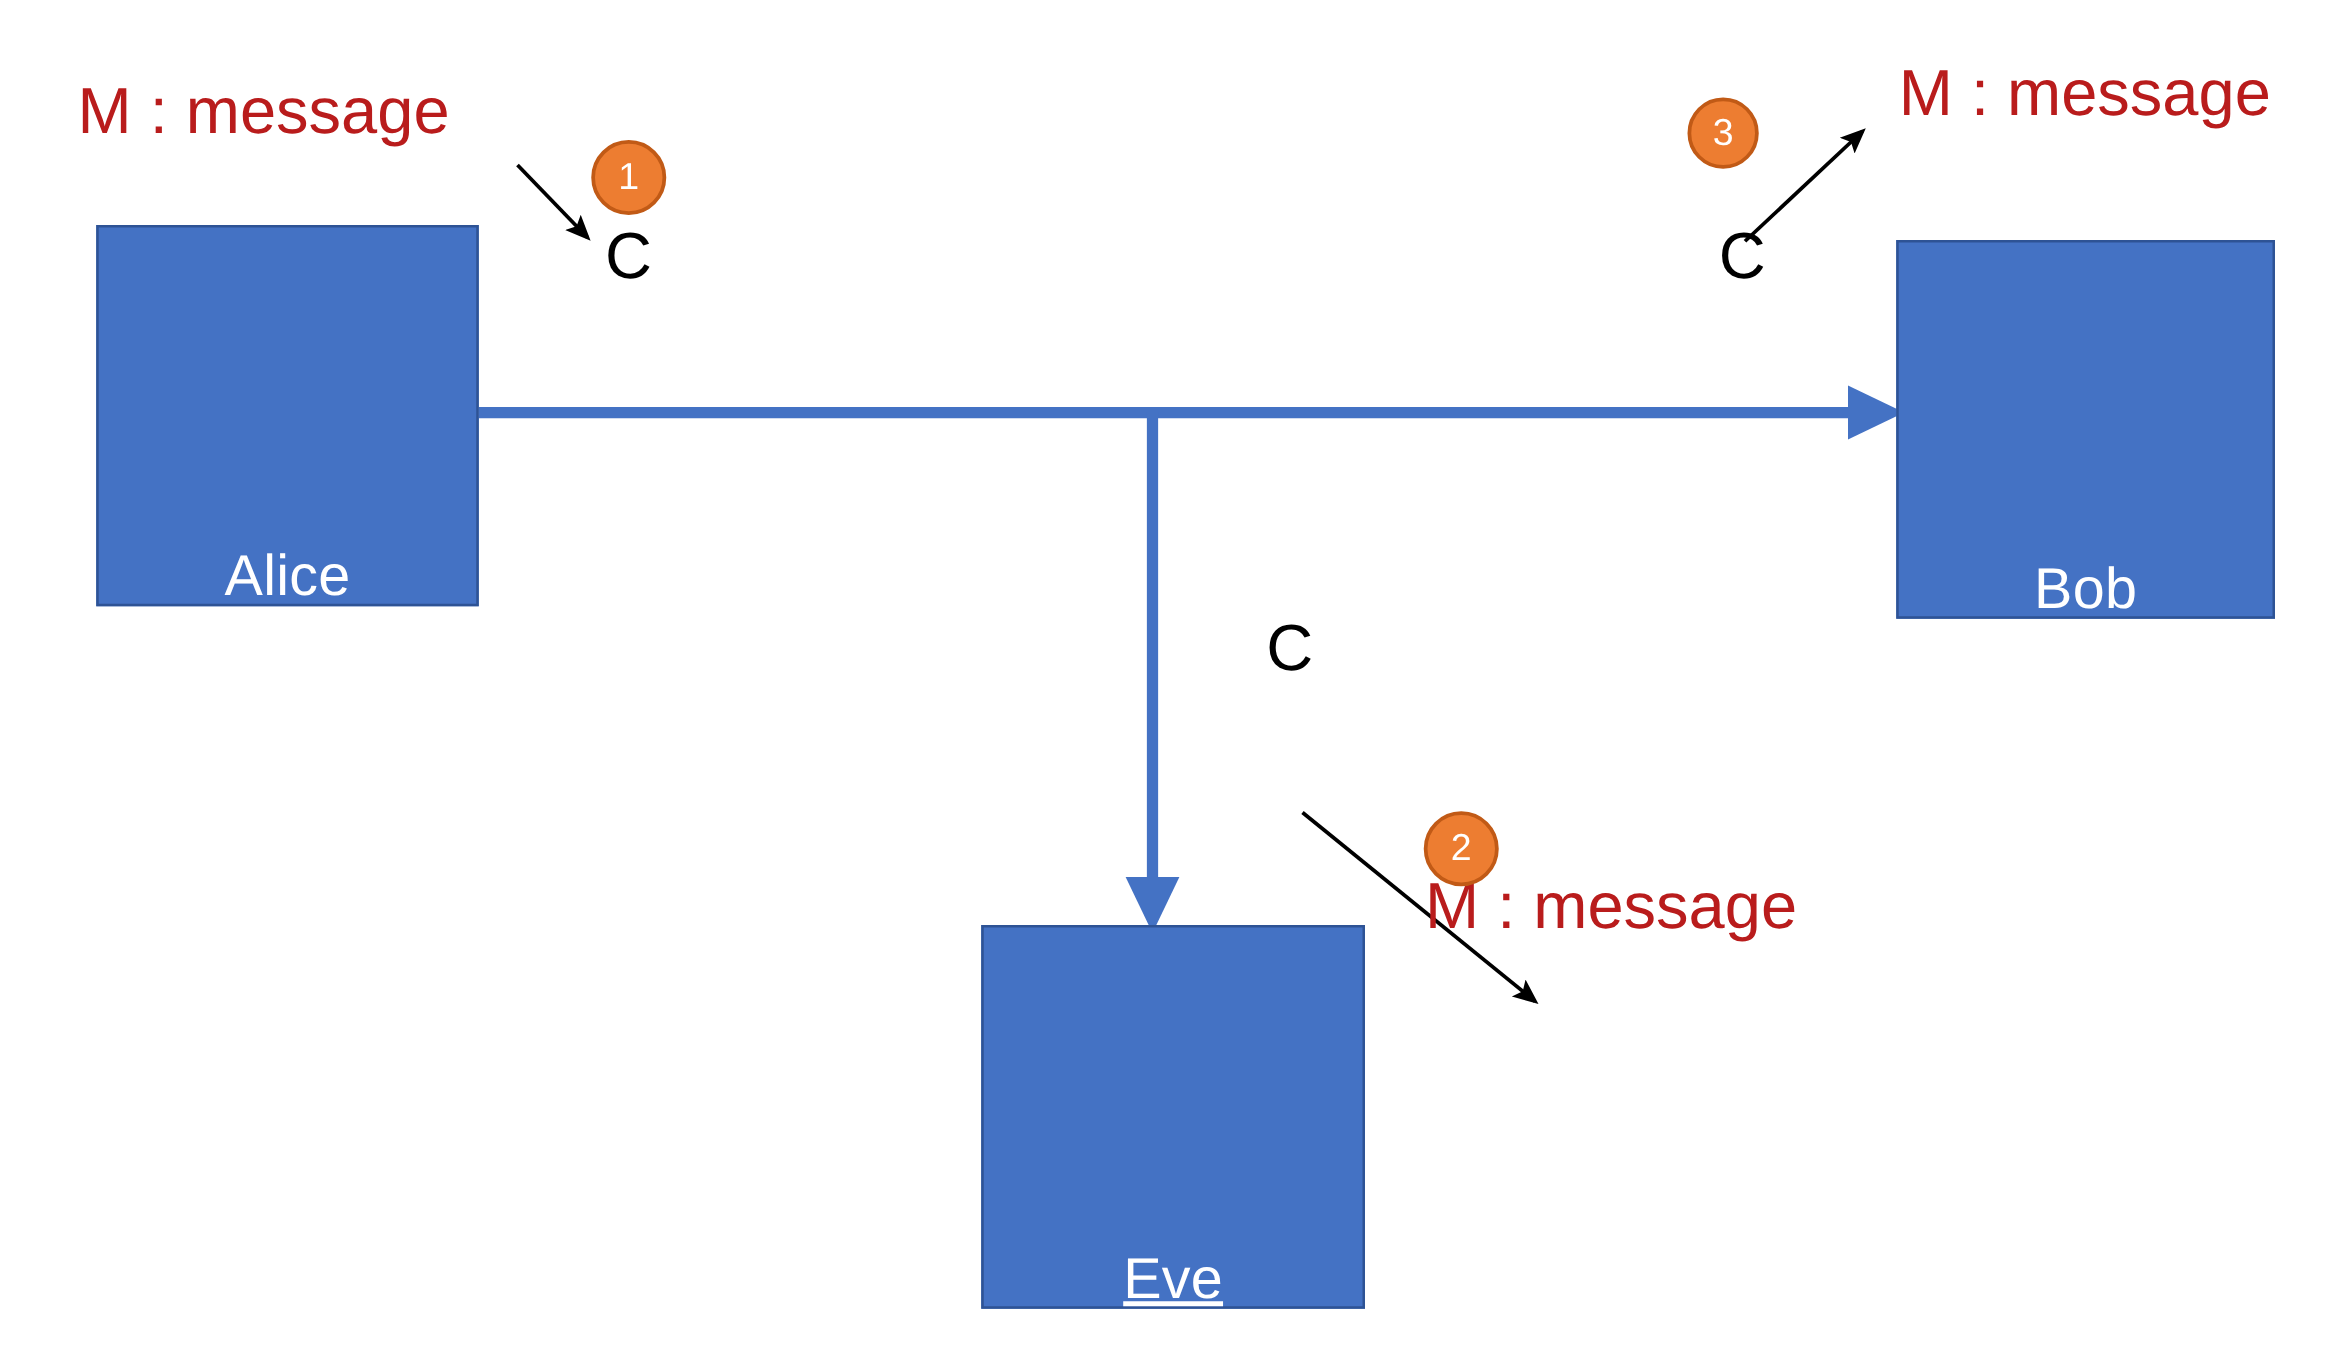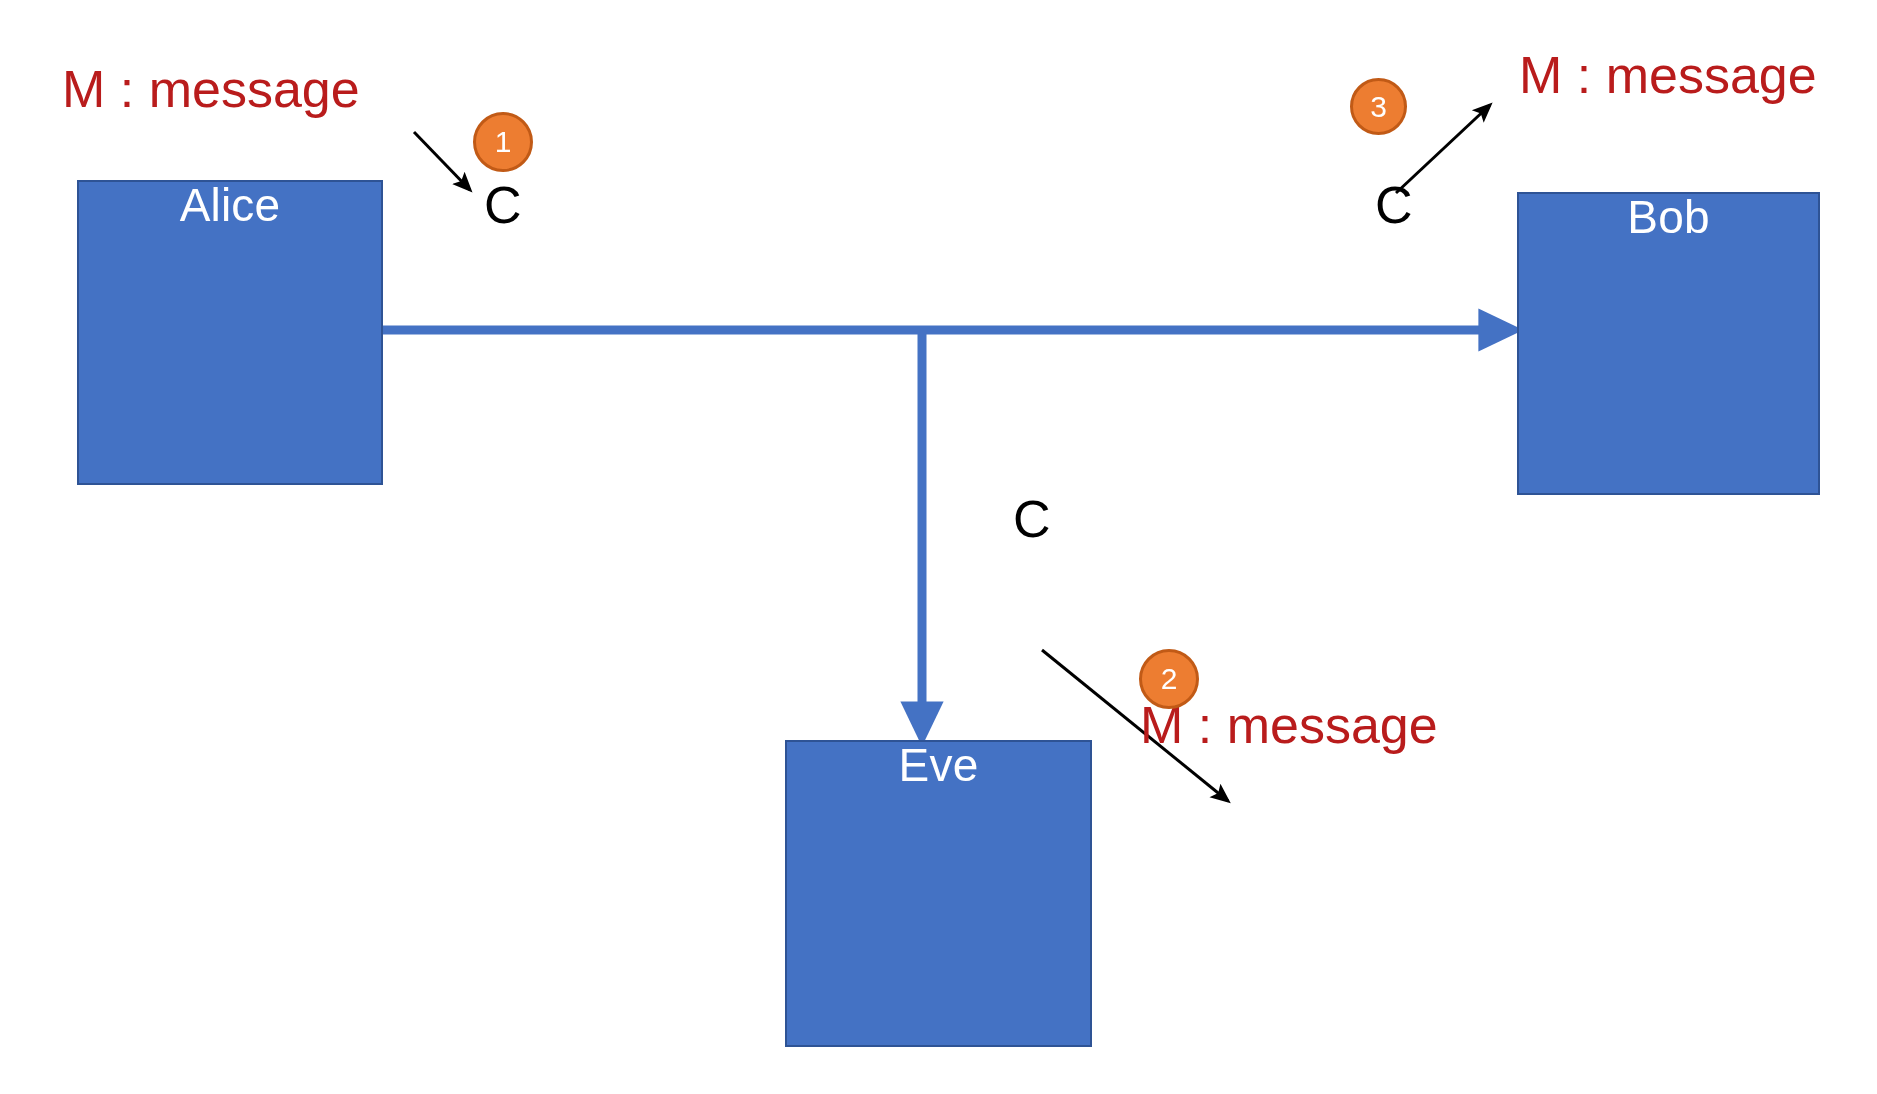--- a/index.html
+++ b/index.html
@@ -22,34 +22,34 @@
     position: absolute;
     left: 0;
     top: 0;
     width: 1877px;
     height: 1094px;
   }
   .node-box {
     position: absolute;
     box-sizing: border-box;
     display: flex;
-    align-items: flex-start;
+    align-items: flex-end;
     justify-content: center;
     background: #4472C4;
     border: 2px solid #2E5395;
     color: #FFFFFF;
     font-family: "Liberation Sans", sans-serif;
     font-size: 46px;
     font-weight: 400;
     line-height: 1;
     letter-spacing: 0.2px;
   }
   #node-alice { left: 77px;   top: 180px; width: 306px; height: 305px; }
   #node-bob   { left: 1517px; top: 192px; width: 303px; height: 303px; }
-  #node-eve   { left: 785px;  top: 740px; width: 307px; height: 307px; }
+  #node-eve   { left: 785px;  top: 740px; width: 307px; height: 307px; text-decoration: underline; }
 
   .annot-text {
     position: absolute;
     color: #b91c1c;
     font-family: "Liberation Sans", sans-serif;
     font-size: 52px;
     font-weight: 400;
     line-height: 1.05;
     white-space: nowrap;
   }

